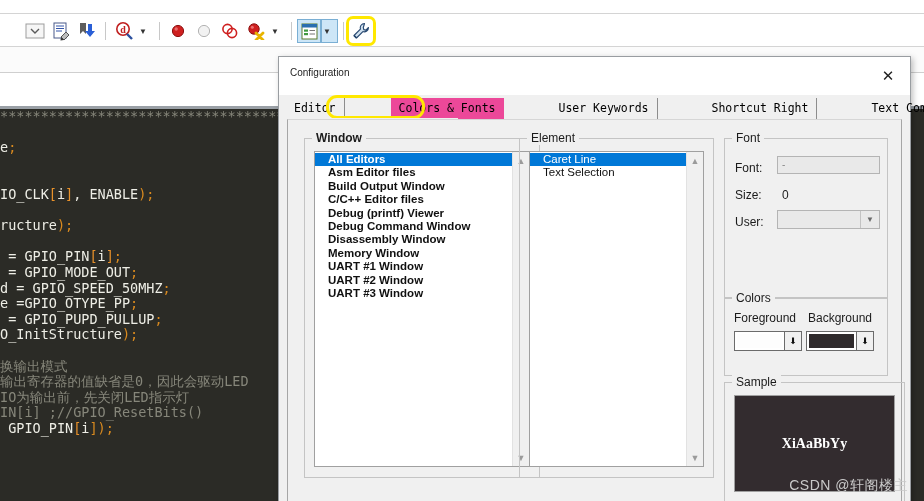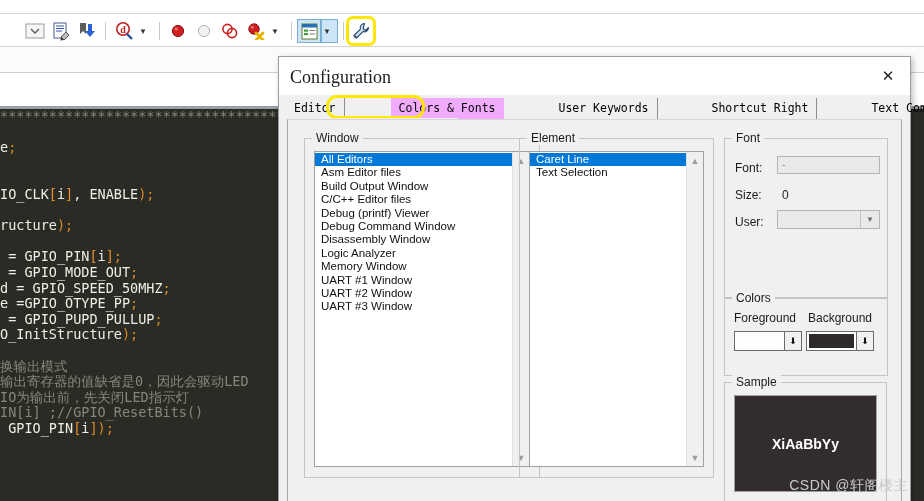--- a/index.html
+++ b/index.html
@@ -71,22 +71,22 @@
     border: 1px solid #999da1;
     box-shadow: 2px 2px 6px rgba(0,0,0,0.25);
     box-sizing: border-box;
   }
   .dlg-title {
     position: relative; height: 38px; background: #ffffff;
     border-bottom: 0px;
   }
   .dlg-title-text {
     position: absolute; left: 11px; top: 10px;
-    font-size: 18px; color: #1b1b1b;
-    font-family: Liberation Serif, serif;
+    font-size: 10px; color: #1b1b1b;
+    font-family: Liberation Sans, sans-serif;
   }
   .dlg-close {
     position: absolute; right: 0px; top: 0px; width: 44px; height: 38px;
     display: flex; align-items: center; justify-content: center;
     font-size: 15px; color: #202020; cursor: default;
   }
 
   .tabstrip {
     position: absolute; left: 0px; top: 38px; width: 631px; height: 24px;
     background: #f0f0f0;
@@ -97,21 +97,21 @@
     font-size: 11.5px;
     gap: 46px;
   }
   .tab {
     padding: 3px 8px 4px 8px; color: #000; position: relative;
     border-right: 1px solid #8d8d8d;
     white-space: nowrap;
   }
   .tab:last-child { border-right: 1px solid #8d8d8d; }
   .tab.sel {
-    background: #f0abfc;
+    background: #ec4899;
     border-right: 1px solid transparent;
     margin-top: 32px;
   }
   .tab-hl {
     position: absolute; left: 47px; top: 0px; width: 99px; height: 24px;
     border: 3px solid #ffe800; border-radius: 11px; box-sizing: border-box;
     pointer-events: none;
   }
   .tab-underline {
     position:absolute; left: 7px; top: 23px; width: 172px; height:1px; background:#f0f0f0;
@@ -129,25 +129,25 @@
   .group {
     position: absolute;
     border: 1px solid #c4c4c4;
     box-sizing: border-box;
   }
   .group > .glabel {
     position: absolute; top: -8px; left: 7px;
     background: #f0f0f0; padding: 0 4px;
     font-size: 12px; color: #1b1b1b;
   }
-  .grp-window  { left: 16px; top: 18px; width: 236px; height: 340px; }
+  .grp-window  { left: 16px; top: 18px; width: 236px; height: 340px; font-weight: bold; }
   .grp-element { left: 231px; top: 18px; width: 195px; height: 340px; }
   .grp-font    { left: 436px; top: 18px; width: 164px; height: 160px; }
   .grp-colors  { left: 436px; top: 178px; width: 164px; height: 78px; }
-  .grp-sample  { left: 436px; top: 262px; width: 163px; height: 120px; }
+  .grp-sample  { left: 436px; top: 262px; width: 181px; height: 120px; }
 
   .listbox {
     position: absolute; left: 9px; top: 12px; right: 9px; bottom: 10px;
     background: #ffffff;
     border: 1px solid #a0a0a0;
     box-sizing: border-box;
     overflow: hidden;
   }
   .list-scroll {
     position: absolute; right: 0; top: 0; width: 16px; bottom: 0;
@@ -160,21 +160,21 @@
   }
   .sb-up { top: 0; }
   .sb-down { bottom: 0; }
   .list-items {
     position: absolute; left: 0; top: 0; right: 17px; bottom: 0;
     padding: 1px 0 0 0;
   }
   .li {
     height: 13.4px; line-height: 13.4px;
     font-size: 11.5px; color: #101010;
-    padding-left: 6px;
+    padding-left: 13px;
     white-space: nowrap;
     font-family: "Liberation Sans", sans-serif;
   }
   .li.sel { background: #0078d7; color: #ffffff; }
 
   
   .fg-row { position: absolute; font-size: 12px; color: #1b1b1b; }
   .lbl-font  { left: 10px; top: 22px; }
   .lbl-size  { left: 10px; top: 49px; }
   .lbl-style { left: 10px; top: 76px; }
@@ -212,21 +212,21 @@
     font-size: 9px; color: #111;
   }
 
   
   .sample-box {
     position: absolute; left: 9px; top: 12px; right: 9px; bottom: 9px;
     border: 1px solid #a0a0a0; box-sizing: border-box;
     display: flex; align-items: center; justify-content: center;
   }
   .sample-text {
-    font-family: Liberation Sans, sans-serif;
+    font-family: Liberation Serif, serif;
     font-size: 14px; font-weight: bold; color: #ffffff;
   }
 
   
   .watermark {
     position: absolute; right: 16px; bottom: 6px;
     font-size: 14px; color: #c9c9c9;
     font-family: "Liberation Sans", sans-serif;
     letter-spacing: 0.5px;
     pointer-events: none;
@@ -374,21 +374,20 @@
         <div class="glabel">Window</div>
         <div class="listbox">
           <div class="list-items" id="window-list">
               <div class="li sel">All Editors</div>
               <div class="li">Asm Editor files</div>
               <div class="li">Build Output Window</div>
               <div class="li">C/C++ Editor files</div>
               <div class="li">Debug (printf) Viewer</div>
               <div class="li">Debug Command Window</div>
               <div class="li">Disassembly Window</div>
-              <div class="li">Logic Analyzer</div>
               <div class="li">Memory Window</div>
               <div class="li">UART #1 Window</div>
               <div class="li">UART #2 Window</div>
               <div class="li">UART #3 Window</div>
             </div>
           <div class="list-scroll">
             <div class="sb-up">▲</div>
             <div class="sb-down">▼</div>
           </div>
         </div>

